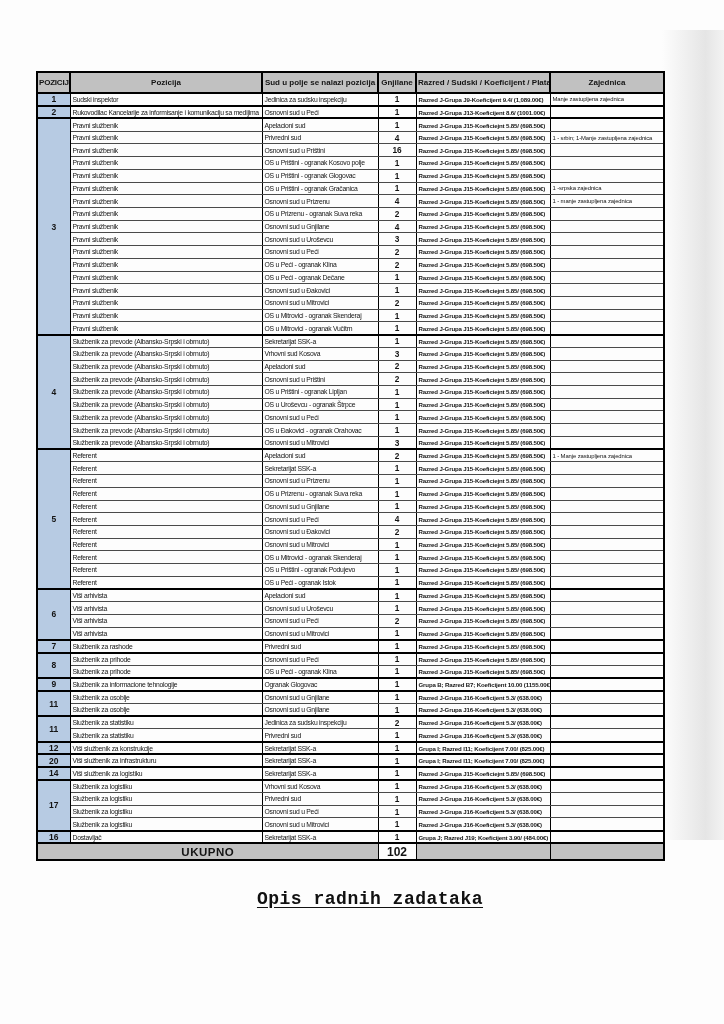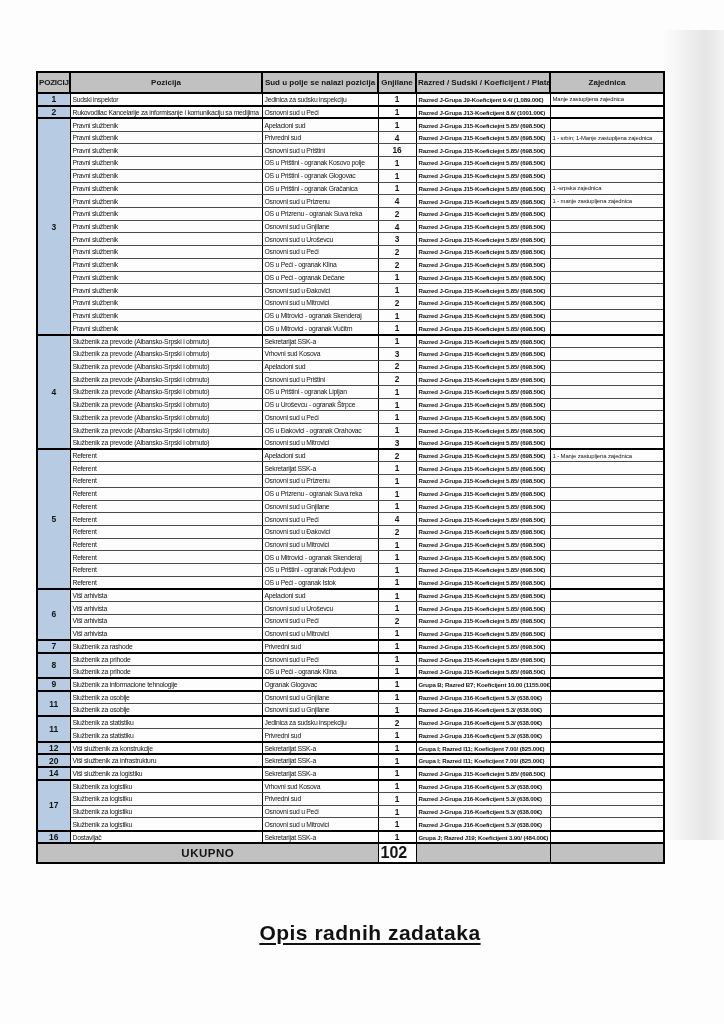--- a/index.html
+++ b/index.html
@@ -41,26 +41,26 @@
   td.free  { font-size:8.3px; font-weight:700; text-align:center; }
   td.grade { font-size:6.1px; font-weight:600; letter-spacing:-0.15px; }
   td.comm  { font-size:5.9px; letter-spacing:-0.1px; }
   tr.total-row td {
     border-top:2.5px solid #000; border-bottom:2.5px solid #000; height:17px;margin-left:40px;
   }
   td.total-label {
     background:#c1c1c1; font-size:11.5px; font-weight:700; text-align:center;
     letter-spacing:0.5px;
   }
-  td.total-value { font-size:16px; font-weight:700; }
+  td.total-value { font-size:12px; font-weight:700; text-align:center; }
   td.gray-empty { background:#c1c1c1; }
   .footer-title {
     position:absolute; top:889px; left:16px; right:0; text-align:center;
-    font-family:Liberation Sans, sans-serif; font-size:21px; font-weight:700;
-    color:#111; text-decoration:underline; text-underline-offset:3px; letter-spacing:0.5px;margin-top:32px;
+    font-family:Liberation Mono, monospace; font-size:18px; font-weight:700;
+    color:#111; text-decoration:underline; text-underline-offset:3px; letter-spacing:0.5px;
   }
 </style>
 </head>
 <body>
 
 <div class="page">
   <div class="shade-right"></div>
 
   <table class="roster">
     <colgroup>

